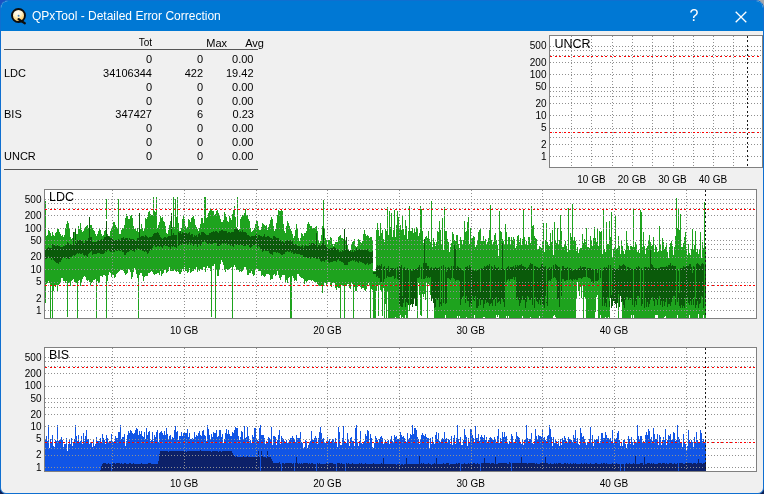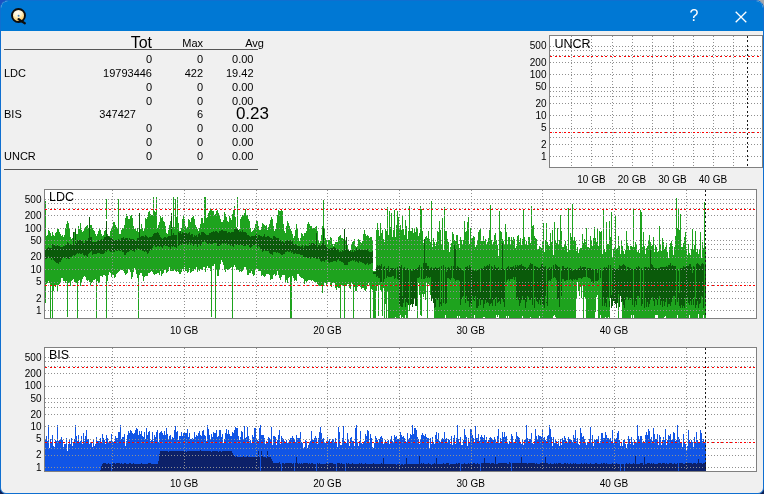--- a/index.html
+++ b/index.html
@@ -20,45 +20,46 @@
 <stop offset="0" stop-color="#fffdf5"></stop>
             <stop offset="0.35" stop-color="#fdf3cf"></stop>
 <stop offset="0.65" stop-color="#fbce6e"></stop>
             <stop offset="1" stop-color="#f2a93b"></stop>
           </radialGradient>
         </defs>
 <circle cx="7.5" cy="7.5" r="6.5" fill="url(#qg)" stroke="#0d0d0d" stroke-width="1.9"></circle>
 <circle cx="7.6" cy="7.7" r="0.95" fill="#4a85c0"></circle>
 <path d="M7.6 11.2 Q9.4 12.6 13.8 15.2" stroke="#0d0d0d" stroke-width="2.3" fill="none" stroke-linecap="round"></path>
 </svg>
+<div id="title">QPxTool - Detailed Error Correction</div>
 <div class="tbtn" style="left:681px;width:24px;font-size:16px;font-weight:300">?</div>
 <svg width="12" height="12" viewBox="0 0 12 12" style="position:absolute;left:734px;top:10px">
 <path d="M0.7 0.7 L11.3 11.3 M11.3 0.7 L0.7 11.3" stroke="#fff" stroke-width="1.3" fill="none"></path>
       </svg>
 </div>
-<div style="position:absolute;right:611px;top:36px;font-size:16px;line-height:12px;white-space:nowrap">Tot</div>
-    <div style="position:absolute;right:560px;top:36px;font-size:11px;line-height:12px;white-space:nowrap">Max</div>
+<div style="position:absolute;right:611px;top:36px;font-size:10px;line-height:12px;white-space:nowrap">Tot</div>
+    <div style="position:absolute;right:536px;top:36px;font-size:11px;line-height:12px;white-space:nowrap">Max</div>
     <div style="position:absolute;right:499px;top:36px;font-size:11px;line-height:12px;white-space:nowrap">Avg</div>
     <div style="position:absolute;right:611px;top:52.3px;font-size:11px;line-height:12px;white-space:nowrap">0</div>
     <div style="position:absolute;right:560px;top:52.3px;font-size:11px;line-height:12px;white-space:nowrap">0</div>
     <div style="position:absolute;right:509.5px;top:52.3px;font-size:11px;line-height:12px;white-space:nowrap">0.00</div>
     <div style="position:absolute;left:3px;top:66.07px;font-size:11px;line-height:12px;white-space:nowrap">LDC</div>
-    <div style="position:absolute;right:611px;top:66.07px;font-size:11px;line-height:12px;white-space:nowrap">19793446</div>
+    <div style="position:absolute;right:611px;top:66.07px;font-size:11px;line-height:12px;white-space:nowrap">34106344</div>
     <div style="position:absolute;right:560px;top:66.07px;font-size:11px;line-height:12px;white-space:nowrap">422</div>
     <div style="position:absolute;right:509.5px;top:66.07px;font-size:11px;line-height:12px;white-space:nowrap">19.42</div>
     <div style="position:absolute;right:611px;top:79.84px;font-size:11px;line-height:12px;white-space:nowrap">0</div>
     <div style="position:absolute;right:560px;top:79.84px;font-size:11px;line-height:12px;white-space:nowrap">0</div>
     <div style="position:absolute;right:509.5px;top:79.84px;font-size:11px;line-height:12px;white-space:nowrap">0.00</div>
     <div style="position:absolute;right:611px;top:93.61px;font-size:11px;line-height:12px;white-space:nowrap">0</div>
     <div style="position:absolute;right:560px;top:93.61px;font-size:11px;line-height:12px;white-space:nowrap">0</div>
     <div style="position:absolute;right:509.5px;top:93.61px;font-size:11px;line-height:12px;white-space:nowrap">0.00</div>
     <div style="position:absolute;left:3px;top:107.38px;font-size:11px;line-height:12px;white-space:nowrap">BIS</div>
-    <div style="position:absolute;right:627px;top:107.38px;font-size:11px;line-height:12px;white-space:nowrap">347427</div>
+    <div style="position:absolute;right:611px;top:107.38px;font-size:11px;line-height:12px;white-space:nowrap">347427</div>
     <div style="position:absolute;right:560px;top:107.38px;font-size:11px;line-height:12px;white-space:nowrap">6</div>
-    <div style="position:absolute;right:494px;top:107.38px;font-size:17px;line-height:12px;white-space:nowrap">0.23</div>
+    <div style="position:absolute;right:509px;top:107.38px;font-size:11px;line-height:12px;white-space:nowrap">0.23</div>
     <div style="position:absolute;right:611px;top:121.14999999999999px;font-size:11px;line-height:12px;white-space:nowrap">0</div>
     <div style="position:absolute;right:560px;top:121.14999999999999px;font-size:11px;line-height:12px;white-space:nowrap">0</div>
     <div style="position:absolute;right:509.5px;top:121.14999999999999px;font-size:11px;line-height:12px;white-space:nowrap">0.00</div>
     <div style="position:absolute;right:611px;top:134.92000000000002px;font-size:11px;line-height:12px;white-space:nowrap">0</div>
     <div style="position:absolute;right:560px;top:134.92000000000002px;font-size:11px;line-height:12px;white-space:nowrap">0</div>
     <div style="position:absolute;right:509.5px;top:134.92000000000002px;font-size:11px;line-height:12px;white-space:nowrap">0.00</div>
     <div style="position:absolute;left:3px;top:148.69px;font-size:11px;line-height:12px;white-space:nowrap">UNCR</div>
     <div style="position:absolute;right:611px;top:148.69px;font-size:11px;line-height:12px;white-space:nowrap">0</div>
     <div style="position:absolute;right:560px;top:148.69px;font-size:11px;line-height:12px;white-space:nowrap">0</div>
     <div style="position:absolute;right:509.5px;top:148.69px;font-size:11px;line-height:12px;white-space:nowrap">0.00</div>

